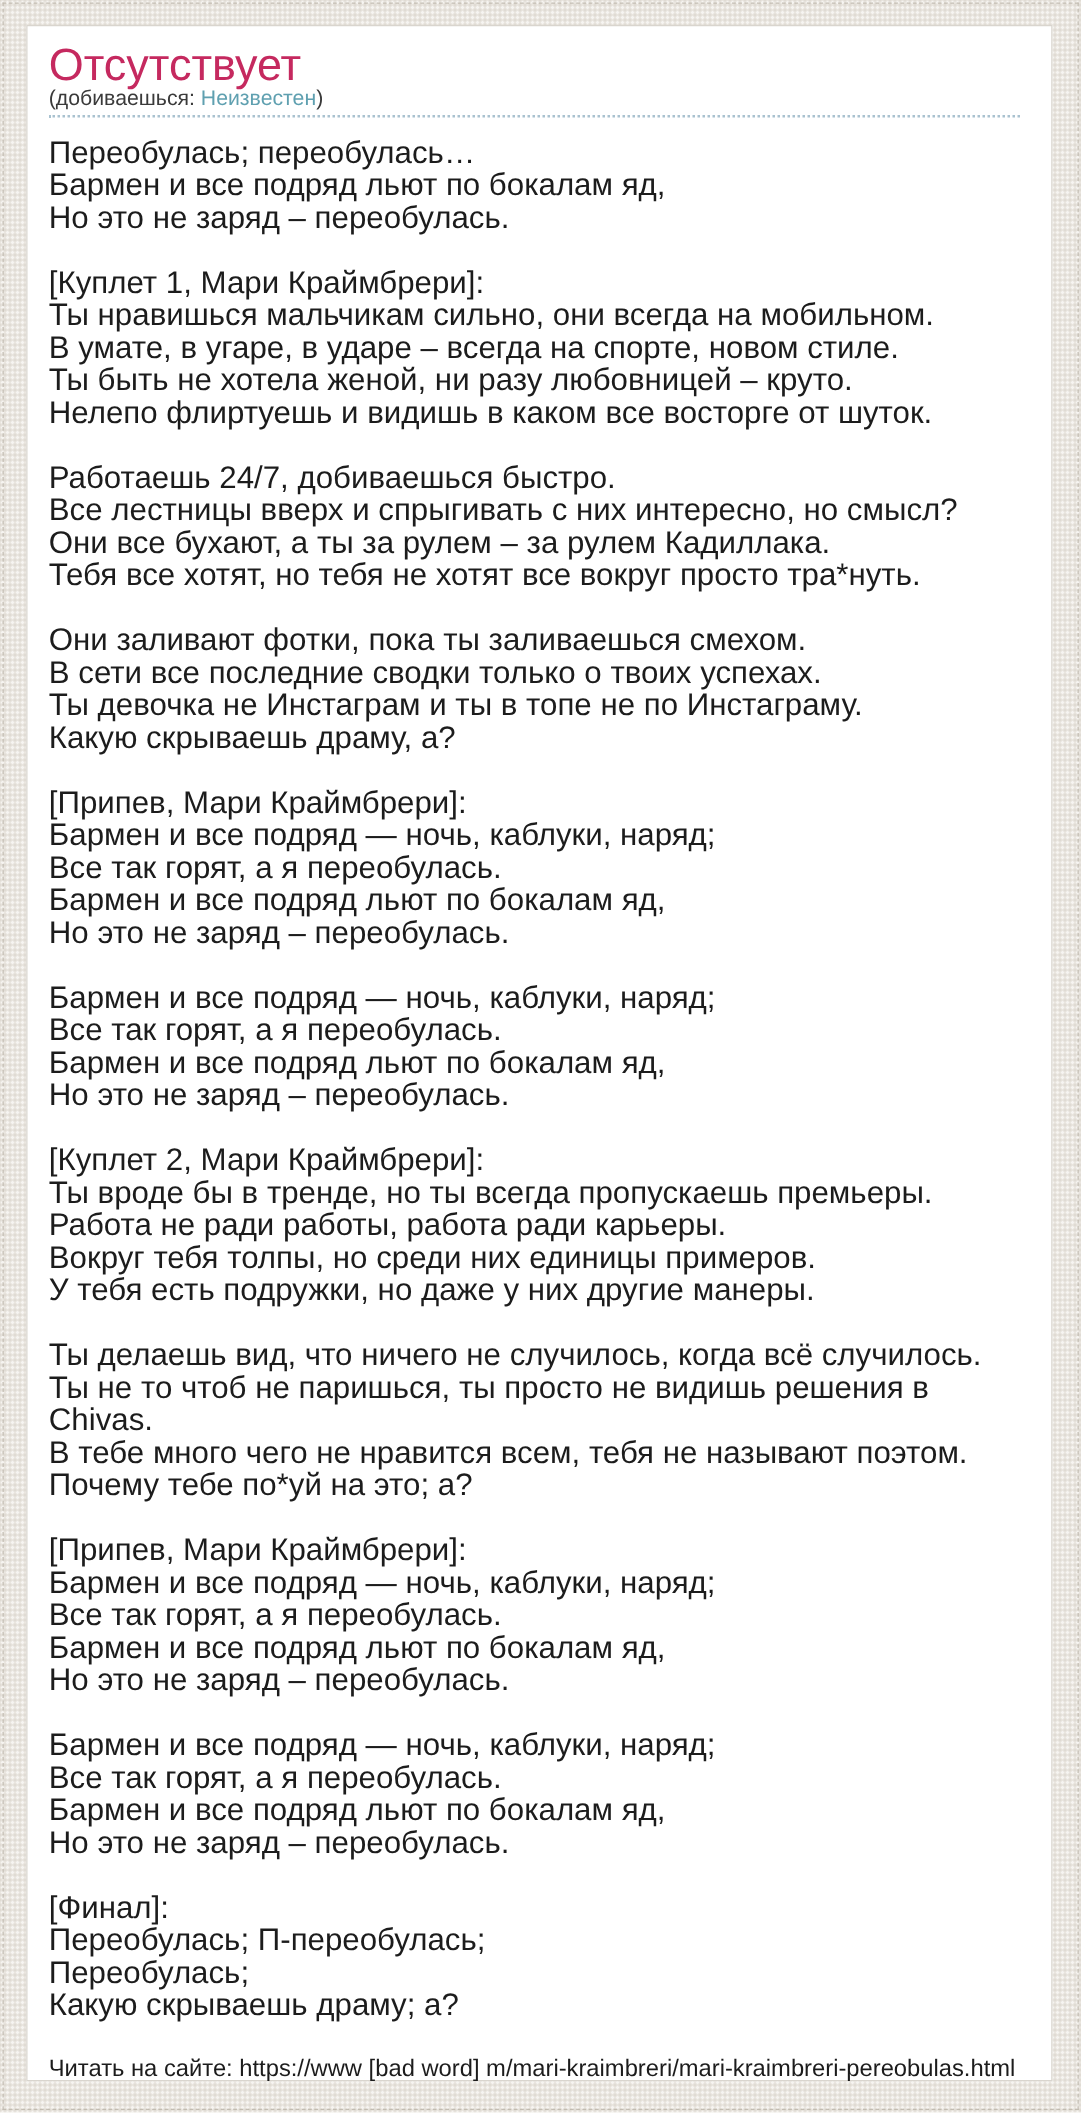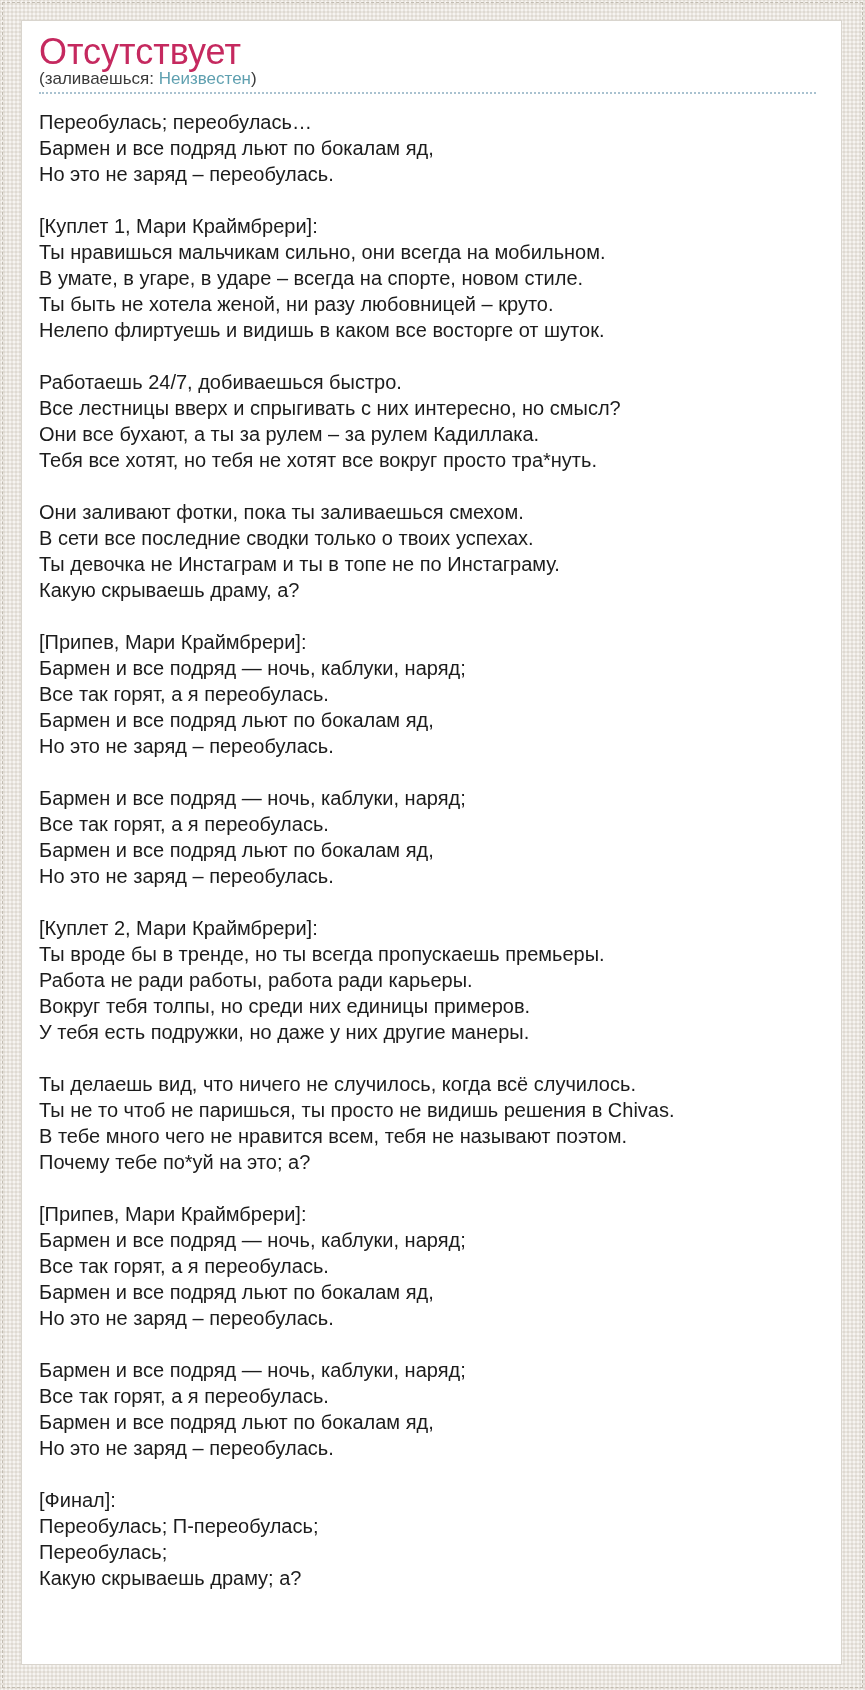--- a/index.html
+++ b/index.html
@@ -60,42 +60,42 @@
     cursor:pointer;
   }
   .separator{
     margin-top:3px;
     border-bottom:2px dotted var(--separator-color);
     width:99%;
     height:0;
   }
   .lyrics-text{
     margin-top:15px;
-    font-size:20px;
+    font-size:25px;
     line-height:26px;
     color:var(--text-color);
     white-space:pre-line;
   }
   .footer-line{
     margin-top:26px;
     font-size:19px;
     line-height:26px;
     color:var(--text-color);
     white-space:nowrap; 
   }
 </style>
 </head>
 <body>
 
 <div class="page-frame"></div>
 
 <div class="card">
   <h1 class="song-title">Отсутствует</h1>
 
-  <div class="artist-line"><span>(заливаешься: </span><a href="#">Неизвестен</a><span>)</span></div>
+  <div class="artist-line"><span>(добиваешься: </span><a href="#">Неизвестен</a><span>)</span></div>
 
   <div class="separator"></div>
 
   <div class="lyrics-text">Переобулась; переобулась…
 Бармен и все подряд льют по бокалам яд,
 Но это не заряд – переобулась.
 
 [Куплет 1, Мари Краймбрери]:
 Ты нравишься мальчикам сильно, они всегда на мобильном.
 В умате, в угаре, в ударе – всегда на спорте, новом стиле.
@@ -143,13 +143,14 @@
 Бармен и все подряд — ночь, каблуки, наряд;
 Все так горят, а я переобулась.
 Бармен и все подряд льют по бокалам яд,
 Но это не заряд – переобулась.
 
 [Финал]:
 Переобулась; П-переобулась;
 Переобулась;
 Какую скрываешь драму; а?</div>
 
+  <div class="footer-line">Читать на сайте: https://www [bad word] m/mari-kraimbreri/mari-kraimbreri-pereobulas.html</div>
 </div>
 
 </body></html>

